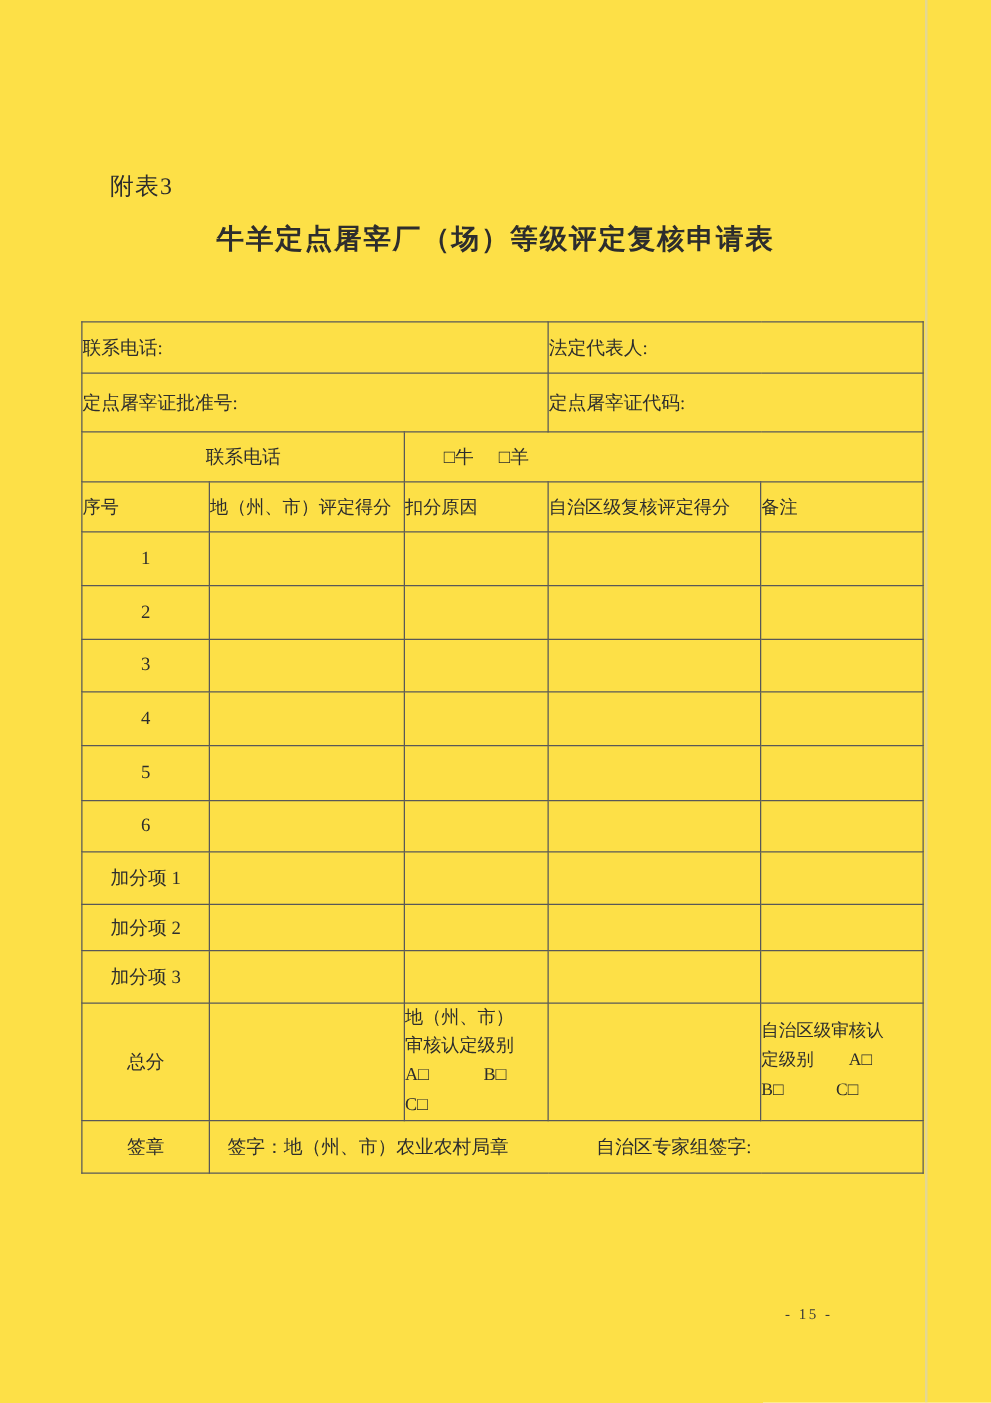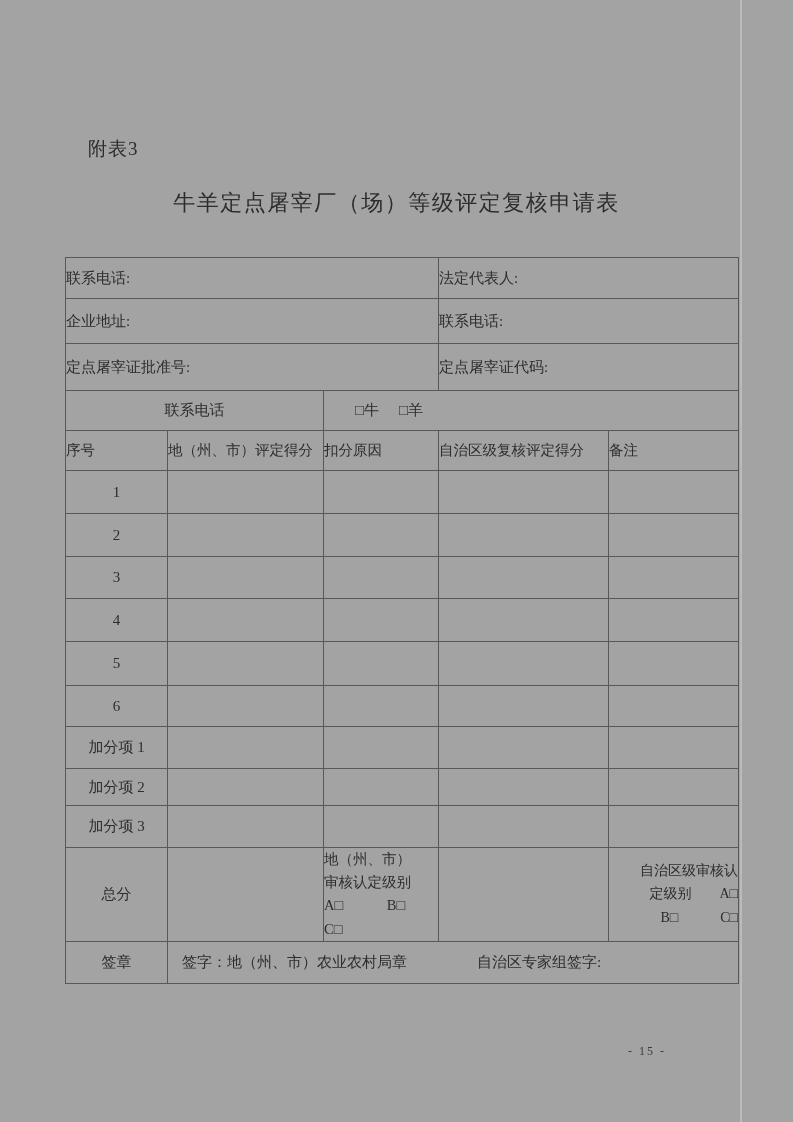--- a/index.html
+++ b/index.html
@@ -4,53 +4,53 @@
 <style>
   html,body{margin:0;padding:0;}
   body{
     width:793px;height:1122px;
     background:#ffffff;
     font-family:"Liberation Serif","DejaVu Serif",serif;
     color:#2d2d2d;
     position:relative;
     overflow:hidden;
   }
-  .sheet{position:relative;width:793px;height:1122px;background:#a3a3a3;}
+  .sheet{position:relative;width:793px;height:1122px;background:#fde047;}
   .scan-line{
     position:absolute;left:740px;top:0;width:2px;height:1122px;
     background:#cfcfcf;opacity:.55;
   }
   .appendix{
     position:absolute;left:88px;top:136px;
     font-size:19px;letter-spacing:1px;
   }
   .doc-title{
-    position:absolute;left:0;top:188px;width:793px;
-    text-align:center;font-size:22px;font-weight:normal;letter-spacing:1.5px;
+    position:absolute;left:0;top:176px;width:793px;
+    text-align:center;font-size:22px;font-weight:bold;letter-spacing:1.5px;
   }
   table.form{
     position:absolute;left:65px;top:257px;
     width:673px;border-collapse:collapse;table-layout:fixed;
     font-size:15px;color:#2d2d2d;
   }
   table.form td{
     border:1px solid #585858;
     padding:0;
     overflow:hidden;
   }
   td.lbl{padding-left:13px;text-align:left;vertical-align:middle;}
   td.ctr{text-align:center;vertical-align:middle;}
   td.hdr{text-align:left;vertical-align:middle;font-size:14.5px;}
   .opt-row{display:flex;gap:20px;padding-left:31px;align-items:center;}
   .grade-left{
     text-align:left;vertical-align:middle;
     padding:6px 4px 6px 9px;font-size:14.5px;line-height:1.6;margin-top:24px;
   }
   .grade-right{
-    text-align:right;vertical-align:middle;
+    text-align:left;vertical-align:middle;
     padding:6px 2px;font-size:14px;line-height:1.7;
   }
   .sig-cell{vertical-align:middle;}
   .sig-flex{display:flex;gap:70px;padding-left:14px;align-items:center;}
   .page-no{
     position:absolute;left:628px;top:1044px;
     font-size:12px;letter-spacing:2px;color:#3a3a3a;
   }
 </style>
 </head>
@@ -71,24 +71,20 @@
         <col style="width:115px">
         <col style="width:170px">
         <col style="width:130px">
     </colgroup>
     <tbody>
 
       <tr style="height:41px">
         <td class="lbl" colspan="3">联系电话:</td>
         <td class="lbl" colspan="2">法定代表人:</td>
       </tr>
-      <tr style="height:45px">
-        <td class="lbl" colspan="3">企业地址:</td>
-        <td class="lbl" colspan="2">联系电话:</td>
-      </tr>
       <tr style="height:47px">
         <td class="lbl" colspan="3">定点屠宰证批准号:</td>
         <td class="lbl" colspan="2">定点屠宰证代码:</td>
       </tr>
 
       <tr style="height:40px">
         <td class="ctr" colspan="2">联系电话</td>
         <td colspan="3">
           <div class="opt-row">
             <span>□牛</span>

